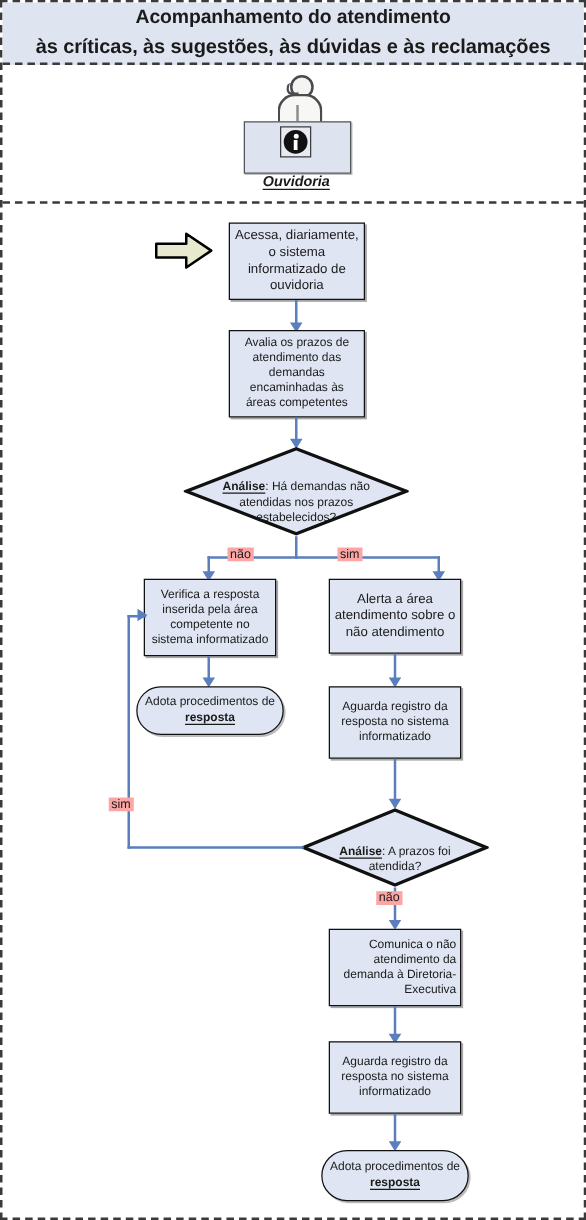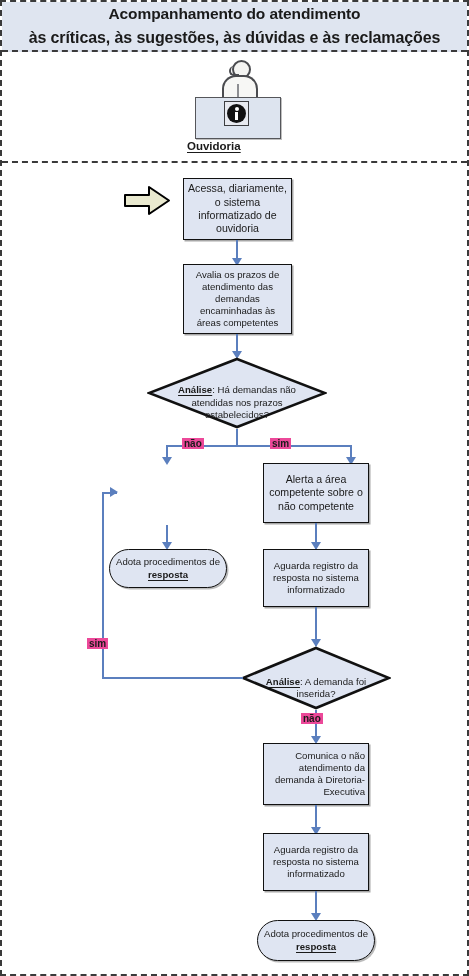--- a/index.html
+++ b/index.html
@@ -38,23 +38,23 @@
      background:#8d8e92;}
   .info-badge{position:absolute;left:37px;top:41px;width:25px;height:25px;
      background:#e8eaf0;border:1.4px solid #3c3d40;box-sizing:border-box;
      display:flex;align-items:center;justify-content:center;}
   .info-badge .disc{width:19px;height:19px;border-radius:50%;background:#111;
      position:relative;}
   .info-badge .disc:before{content:"";position:absolute;left:7.5px;top:3px;
      width:4px;height:4px;border-radius:50%;background:#fff;}
   .info-badge .disc:after{content:"";position:absolute;left:8px;top:8px;
      width:3px;height:8px;background:#fff;}
-  #actor-label{position:absolute;left:0;top:80px;width:100px;
+  #actor-label{position:absolute;left:0;top:80px;width:100px;text-align:center;
      font-size:11.5px;font-weight:bold;text-decoration:underline;
-     text-underline-offset:2px;}
+     text-underline-offset:2px;font-style:italic;}
 
   
   #proc-lane{position:absolute;left:0;top:161px;width:465px;height:811px;}
 
   .node{position:absolute;box-sizing:border-box;background:#dfe5f2;
         border:1.7px solid #111;display:flex;align-items:center;
         justify-content:center;text-align:center;font-size:9.6px;line-height:1.26;
         padding:2px 3px;box-shadow:1.5px 1.5px 0 rgba(60,60,60,.45);}
   .node.bigtext{font-size:10.6px;}
 
@@ -72,21 +72,21 @@
   
   .conn{position:absolute;background:#5b7fbe;}
   .vline{width:2.4px;}
   .hline{height:2.4px;}
   .arrow-d{position:absolute;width:0;height:0;
      border-left:5.5px solid transparent;border-right:5.5px solid transparent;
      border-top:8px solid #5b7fbe;}
   .arrow-r{position:absolute;width:0;height:0;
      border-top:5.5px solid transparent;border-bottom:5.5px solid transparent;
      border-left:8px solid #5b7fbe;}
-  .elabel{position:absolute;font-size:10px;background:#ec4899;padding:0 2px;font-weight:bold;}
+  .elabel{position:absolute;font-size:10px;background:#fca5a5;padding:0 2px;}
 
   
   #start-arrow{position:absolute;left:121px;top:21px;width:48px;height:33px;}
 </style>
 </head>
 <body>
 
 <div id="page">
 
   <div id="title-band">
@@ -135,45 +135,48 @@
 
     <div class="conn vline" style="left:234px;top:266px;height:18px;"></div>
     <div class="conn hline" style="left:164px;top:282px;width:186px;"></div>
     <div class="conn vline" style="left:164px;top:282px;height:18px;"></div>
     <div class="arrow-d" style="left:160px;top:294px;"></div>
     <div class="conn vline" style="left:348px;top:282px;height:18px;"></div>
     <div class="arrow-d" style="left:344px;top:294px;"></div>
     <div class="elabel" style="left:180px;top:275px;">não</div>
     <div class="elabel" style="left:268px;top:275px;">sim</div>
 
+    <div class="node" style="left:113px;top:300px;width:106px;height:62px;">
+      <span>Verifica a resposta inserida pela área competente no sistema informatizado</span>
+    </div>
     <div class="conn vline" style="left:164px;top:362px;height:23px;"></div>
     <div class="arrow-d" style="left:160px;top:379px;"></div>
 
     <div class="node term" style="left:107px;top:386px;width:118px;height:39px;">
       <span><span>Adota procedimentos de </span><b class="u">resposta</b></span>
     </div>
 
     <div class="node bigtext" style="left:261px;top:300px;width:106px;height:60px;">
-      <span>Alerta a área competente sobre o não competente</span>
+      <span>Alerta a área atendimento sobre o não atendimento</span>
     </div>
     <div class="conn vline" style="left:313px;top:360px;height:26px;"></div>
     <div class="arrow-d" style="left:309px;top:379px;"></div>
 
     <div class="node" style="left:261px;top:386px;width:106px;height:58px;">
       <span>Aguarda registro da resposta no sistema informatizado</span>
     </div>
     <div class="conn vline" style="left:313px;top:444px;height:39px;"></div>
     <div class="arrow-d" style="left:309px;top:476px;"></div>
 
     <div class="diamond" style="left:239px;top:483px;width:150px;height:64px;">
       <svg class="dshape" viewBox="0 0 150 64" preserveAspectRatio="none">
         <polygon points="75,2 148,32 75,62 2,32" fill="#dfe5f2" stroke="#111" stroke-width="2.6"></polygon>
       </svg>
       <div class="dtext">
-        <span><b class="u">Análise</b><span>: A demanda foi inserida?</span></span>
+        <span><b class="u">Análise</b><span>: A prazos foi atendida?</span></span>
       </div>
     </div>
 
     <div class="conn hline" style="left:100px;top:514px;width:141px;"></div>
     <div class="conn vline" style="left:100px;top:329px;height:187px;"></div>
     <div class="conn hline" style="left:100px;top:329px;width:15px;"></div>
     <div class="arrow-r" style="left:108px;top:324px;"></div>
     <div class="elabel" style="left:85px;top:475px;">sim</div>
 
     <div class="conn vline" style="left:313px;top:547px;height:32px;"></div>

